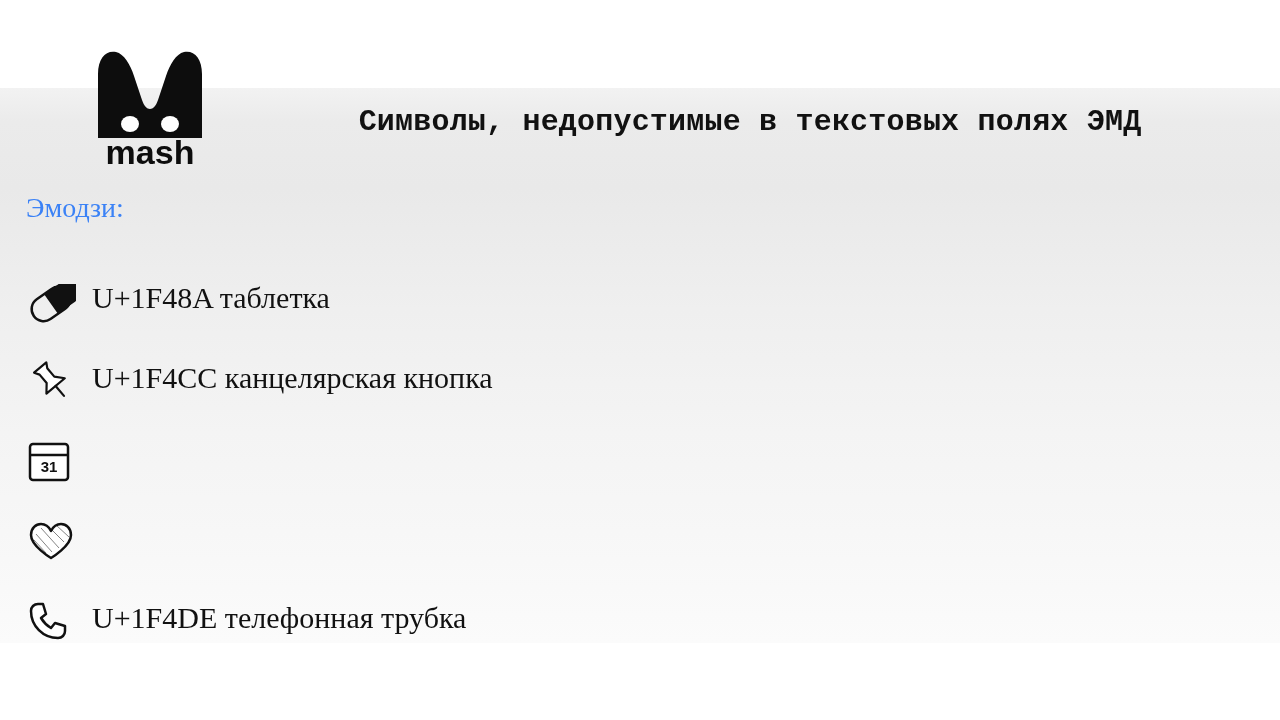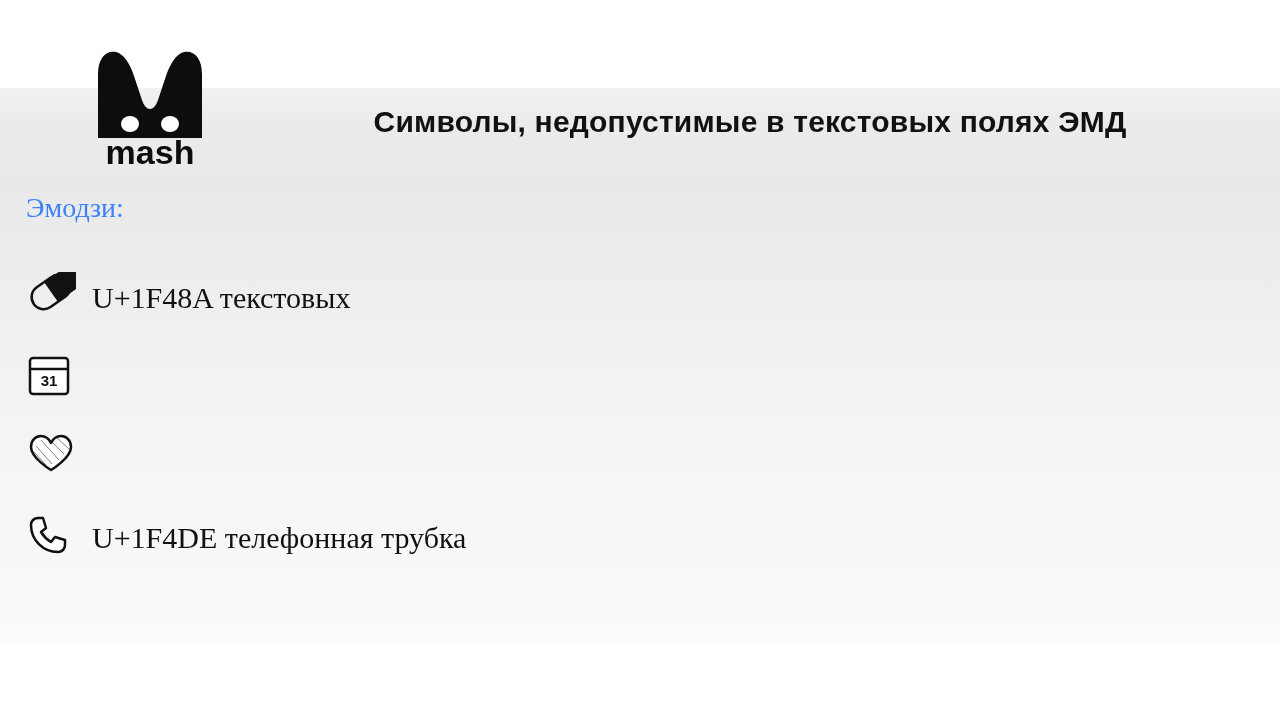--- a/index.html
+++ b/index.html
@@ -61,21 +61,21 @@
   }
   .logo svg { display: block; }
 
   
   .title {
     position: absolute;
     left: 290px;
     top: 104px;
     width: 920px;
     text-align: center;
-    font-family: Liberation Sans, sans-serif;
+    font-family: Liberation Mono, monospace;
     font-weight: bold;
     font-size: 30px;
     line-height: 1.2;
     color: #111111;
     letter-spacing: 0.2px;
   }
 
   
   .section-heading {
     position: absolute;
@@ -97,21 +97,21 @@
   .emoji-row {
     display: flex;
     align-items: center;
     height: 80px;
   }
   .emoji-glyph {
     width: 56px;
     min-width: 56px;
     height: 52px;
     display: flex;
-    align-items: flex-start;
+    align-items: flex-end;
     justify-content: flex-start;
     margin-right: 10px;
   }
   .emoji-glyph svg { display: block; }
   .emoji-text {
     font-family: "Liberation Serif", serif;
     font-size: 30px;
     color: #111111;
     white-space: nowrap;
   }
@@ -149,24 +149,38 @@
       <span class="emoji-glyph">
         <svg width="50" height="40" viewBox="0 0 50 40" xmlns="http://www.w3.org/2000/svg">
           <g transform="rotate(-35 25 20)">
             <rect x="4" y="8" width="42" height="24" rx="12" ry="12" fill="none" stroke="#111" stroke-width="2.5"></rect>
             <path d="M25 8 L46 8 A12 12 0 0 1 46 32 L25 32 Z" fill="#111"></path>
           </g>
         </svg>
       </span>
       <span class="emoji-text">
         <span class="emoji-code">U+1F48A</span>
-        <span class="emoji-name"> текстовых</span>
-      </span>
-    </div>
-
+        <span class="emoji-name"> таблетка</span>
+      </span>
+    </div>
+
+    <div class="emoji-row">
+      <span class="emoji-glyph">
+        <svg width="50" height="44" viewBox="0 0 50 44" xmlns="http://www.w3.org/2000/svg">
+          <g transform="rotate(-40 25 22)">
+            <path d="M18 4 L34 4 L31 9 L31 20 L38 28 L14 28 L21 20 L21 9 Z" fill="#ffffff" stroke="#111" stroke-width="2.2" stroke-linejoin="round"></path>
+            <line x1="26" y1="28" x2="26" y2="41" stroke="#111" stroke-width="2.2" stroke-linecap="round"></line>
+          </g>
+        </svg>
+      </span>
+      <span class="emoji-text">
+        <span class="emoji-code">U+1F4CC</span>
+        <span class="emoji-name"> канцелярская кнопка</span>
+      </span>
+    </div>
 
     <div class="emoji-row">
       <span class="emoji-glyph">
         <svg width="46" height="46" viewBox="0 0 46 46" xmlns="http://www.w3.org/2000/svg">
           <rect x="4" y="6" width="38" height="36" rx="3" ry="3" fill="#ffffff" stroke="#111" stroke-width="2.5"></rect>
           <line x1="4" y1="17" x2="42" y2="17" stroke="#111" stroke-width="2.5"></line>
           <text x="23" y="34" text-anchor="middle" font-family="Liberation Sans, sans-serif" font-size="15" font-weight="bold" fill="#111">31</text>
         </svg>
       </span>
     </div>

